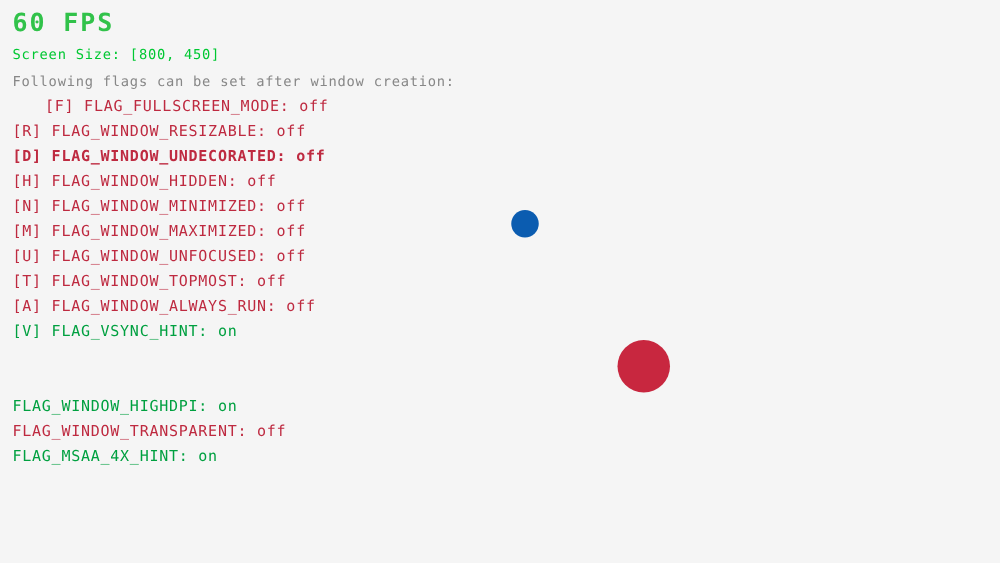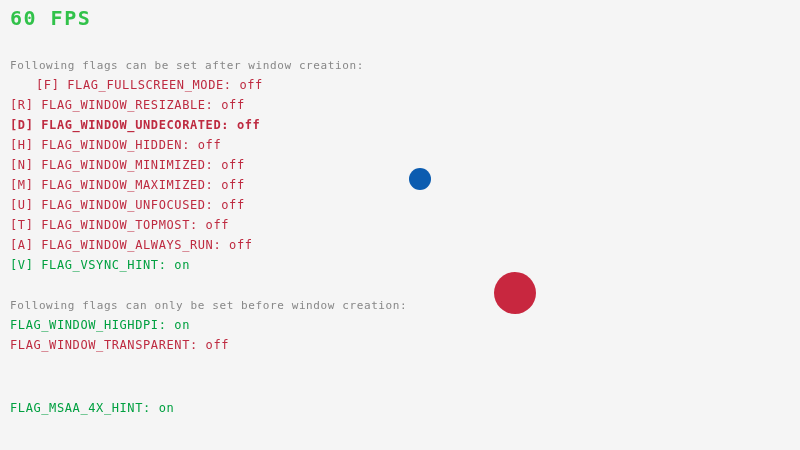--- a/index.html
+++ b/index.html
@@ -84,41 +84,41 @@
     background: #c8273f;
   }
 </style>
 </head>
 <body style="background: rgb(245, 245, 245);">
 
 <div id="app">
 
   <div class="txt fps">60 FPS</div>
 
+  <div class="txt screensize">Screen Size: [800, 450]</div>
 
   <div class="txt section-note note-after">Following flags can be set after window creation:</div>
 
   <div id="runtime-flags-list">
       <div class="txt flag-line flag-off" style="top: 79px; margin-left: 26px;">[F] FLAG_FULLSCREEN_MODE: off</div>
       <div class="txt flag-line flag-off" style="top: 99px;">[R] FLAG_WINDOW_RESIZABLE: off</div>
       <div class="txt flag-line flag-off" style="top: 119px; font-weight: bold;">[D] FLAG_WINDOW_UNDECORATED: off</div>
       <div class="txt flag-line flag-off" style="top: 139px; text-align: right;">[H] FLAG_WINDOW_HIDDEN: off</div>
       <div class="txt flag-line flag-off" style="top: 159px;">[N] FLAG_WINDOW_MINIMIZED: off</div>
       <div class="txt flag-line flag-off" style="top: 179px;">[M] FLAG_WINDOW_MAXIMIZED: off</div>
       <div class="txt flag-line flag-off" style="top: 199px;">[U] FLAG_WINDOW_UNFOCUSED: off</div>
       <div class="txt flag-line flag-off" style="top: 219px;">[T] FLAG_WINDOW_TOPMOST: off</div>
       <div class="txt flag-line flag-off" style="top: 239px;">[A] FLAG_WINDOW_ALWAYS_RUN: off</div>
       <div class="txt flag-line flag-on" style="top: 259px;">[V] FLAG_VSYNC_HINT: on</div>
     </div>
 
-  <div class="txt section-note note-before">Following flags can only be set before window creation:</div>
 
   <div id="creation-flags-list">
       <div class="txt flag-line flag-on" style="top: 319px;">FLAG_WINDOW_HIGHDPI: on</div>
       <div class="txt flag-line flag-off" style="top: 339px;">FLAG_WINDOW_TRANSPARENT: off</div>
-      <div class="txt flag-line flag-on" style="top: 359px; margin-top: 43px;">FLAG_MSAA_4X_HINT: on</div>
+      <div class="txt flag-line flag-on" style="top: 359px;">FLAG_MSAA_4X_HINT: on</div>
     </div>
 
   <div class="ball ball-blue" style="left: 409px; top: 168px; width: 22px; height: 22px; background: rgb(11, 92, 176);"></div>
 
   <div class="ball ball-red" style="left: 494px; top: 272px; width: 42px; height: 42px; background: rgb(200, 39, 63);"></div>
 
 </div>
 
 </body></html>

